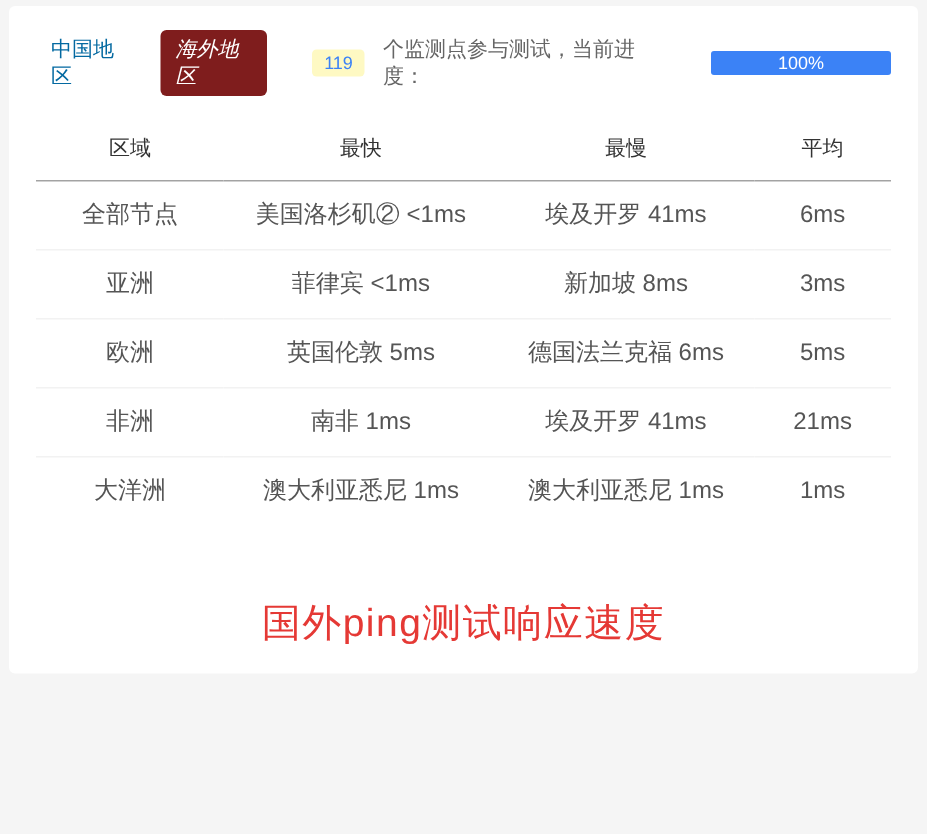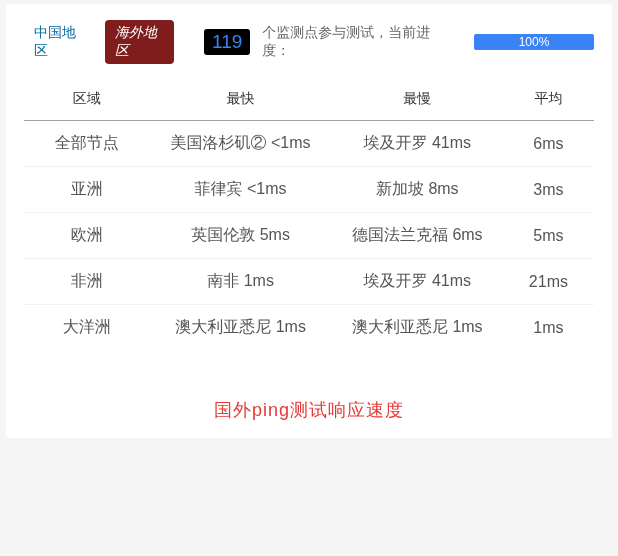--- a/index.html
+++ b/index.html
@@ -30,25 +30,25 @@
     font-size: 14px;
     color: #0369a1;
     cursor: pointer;
   }
   .tab.active {
     background: #7f1d1d;
     color: #fff;
     font-style: italic;
   }
   .count-badge {
-    background: #000000;
+    background: #fef9c3;
     color: #3b82f6;
     padding: 2px 8px;
     border-radius: 3px;
-    font-size: 19px;
+    font-size: 12px;
     margin-left: 18px;
   }
   .status-text {
     color: #666;
     font-size: 14px;
   }
   .progress-wrap {
     flex: 1;
     height: 16px;
     background: #e8f0fe;
@@ -90,21 +90,21 @@
   }
   tr:last-child td { border-bottom: none; }
   .col-region { width: 22%; }
   .col-fast   { width: 32%; }
   .col-slow   { width: 30%; }
   .col-avg    { width: 16%; }
   .caption {
     margin-top: 48px;
     text-align: center;
     color: #e53935;
-    font-size: 18px;
+    font-size: 26px;
     letter-spacing: 1px;
   }
 </style>
 </head>
 <body>
 
 <div class="card">
 
   <div class="tabs-row">
     <div class="tab">中国地区</div>

